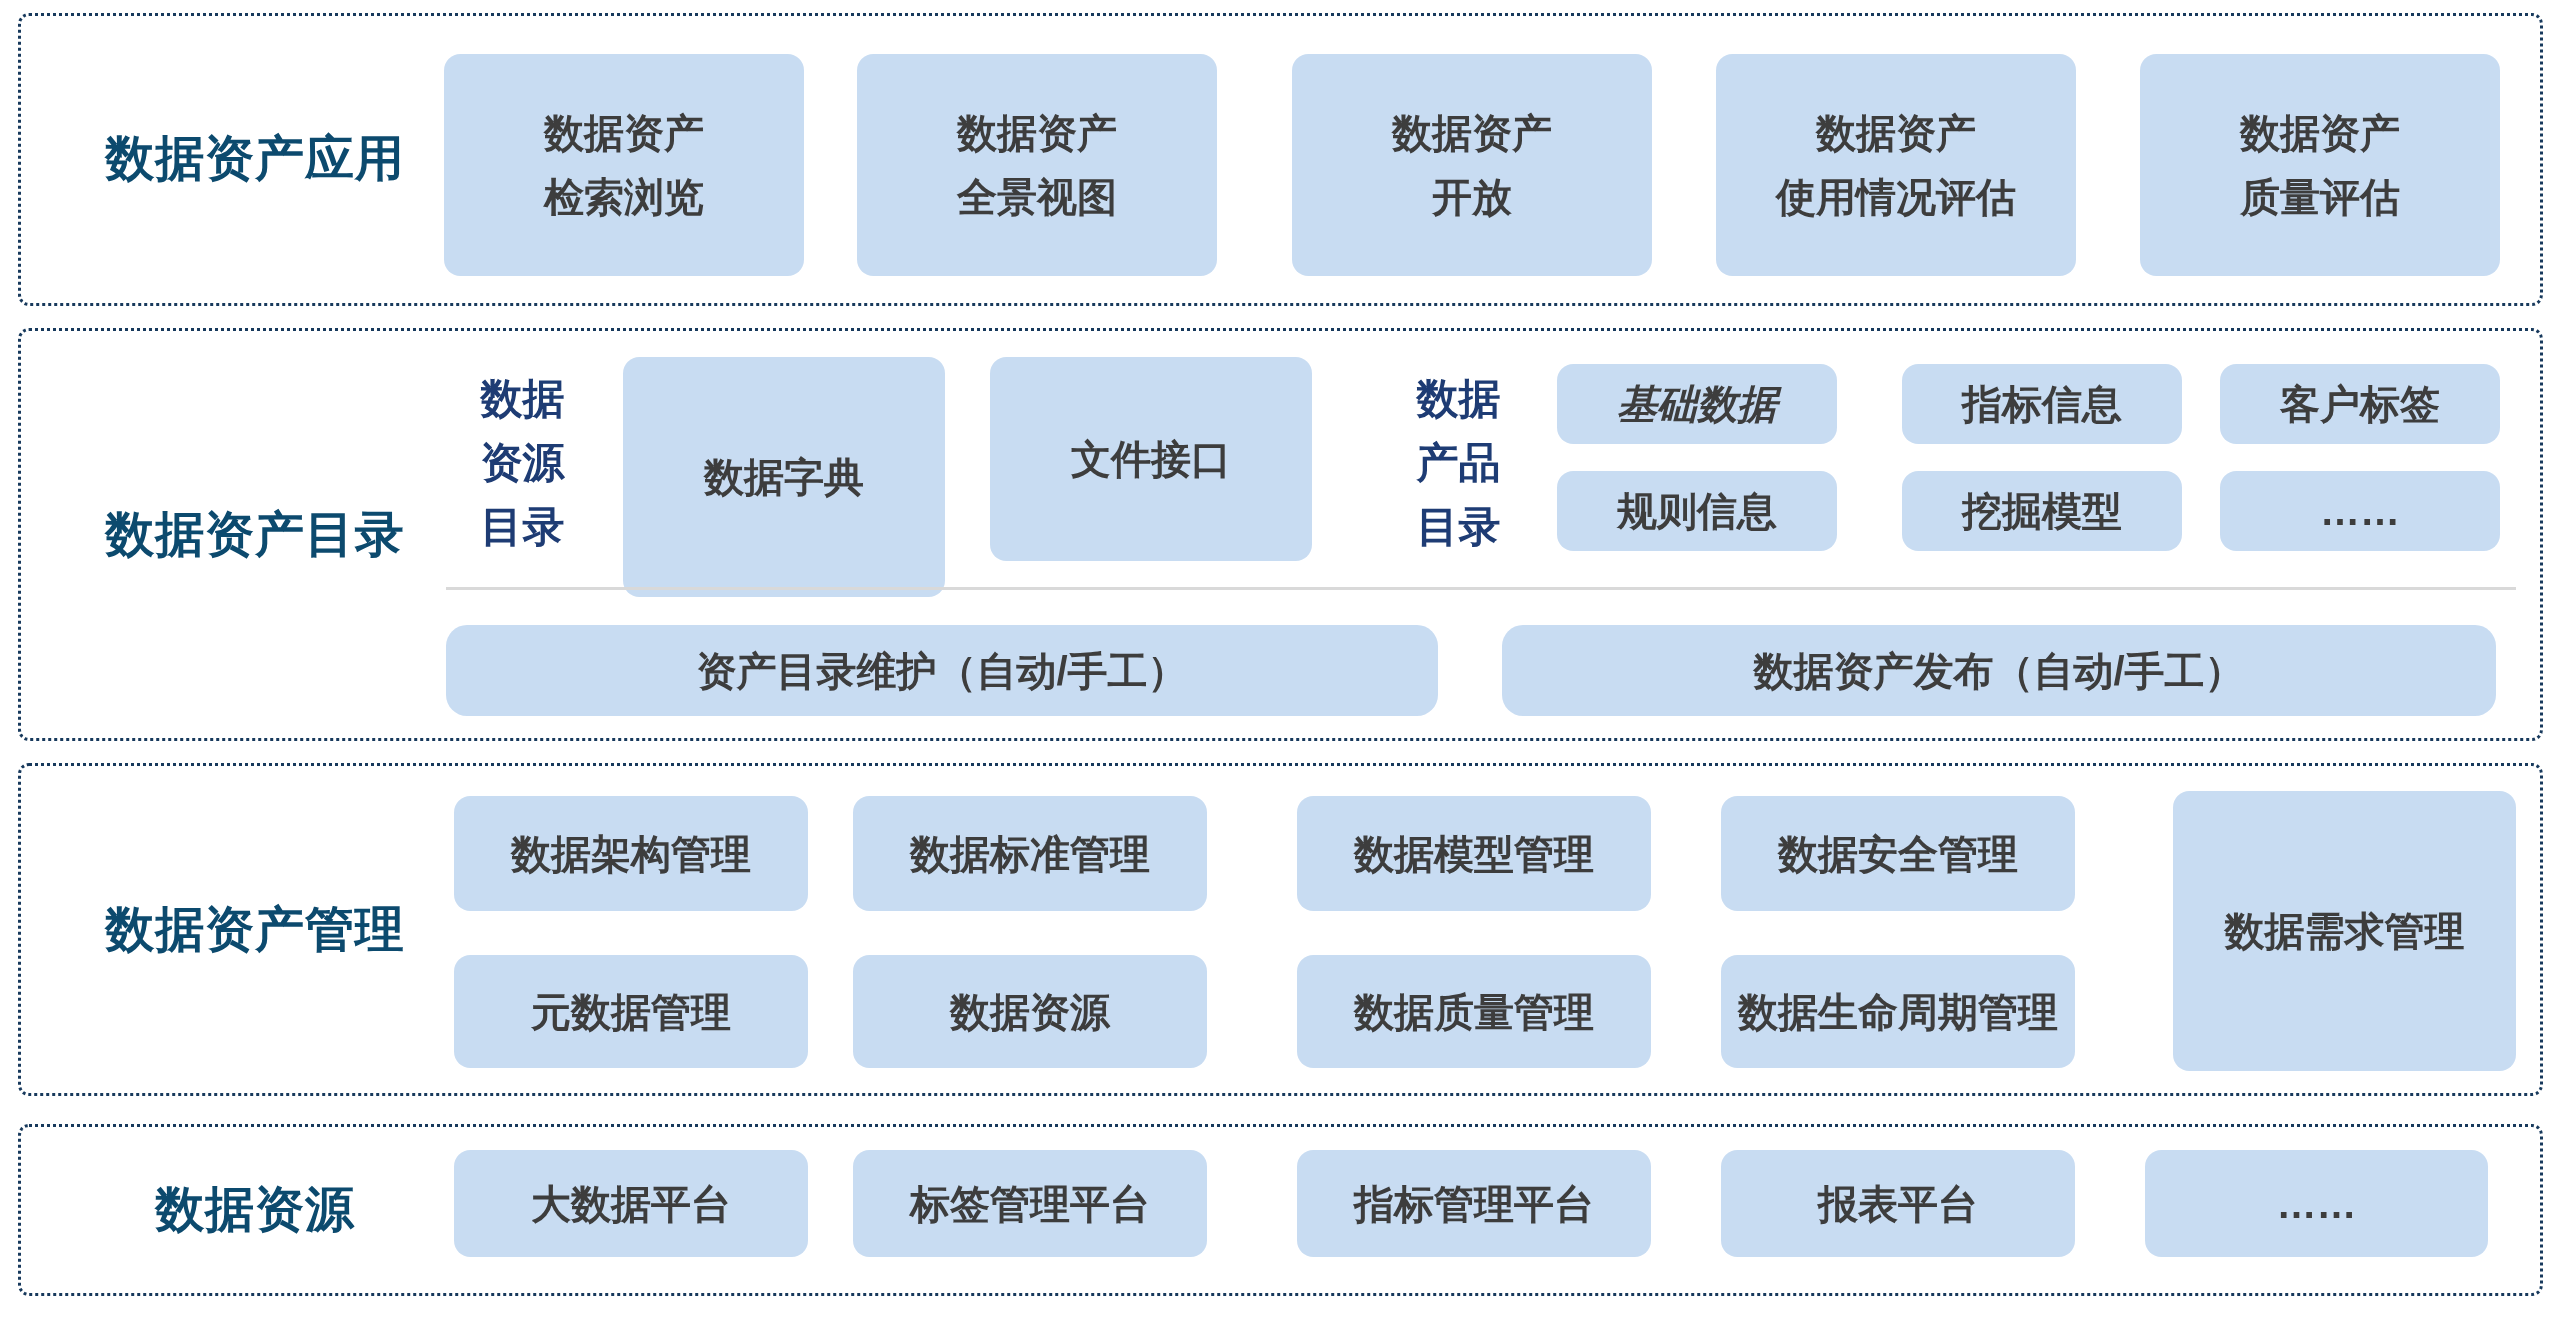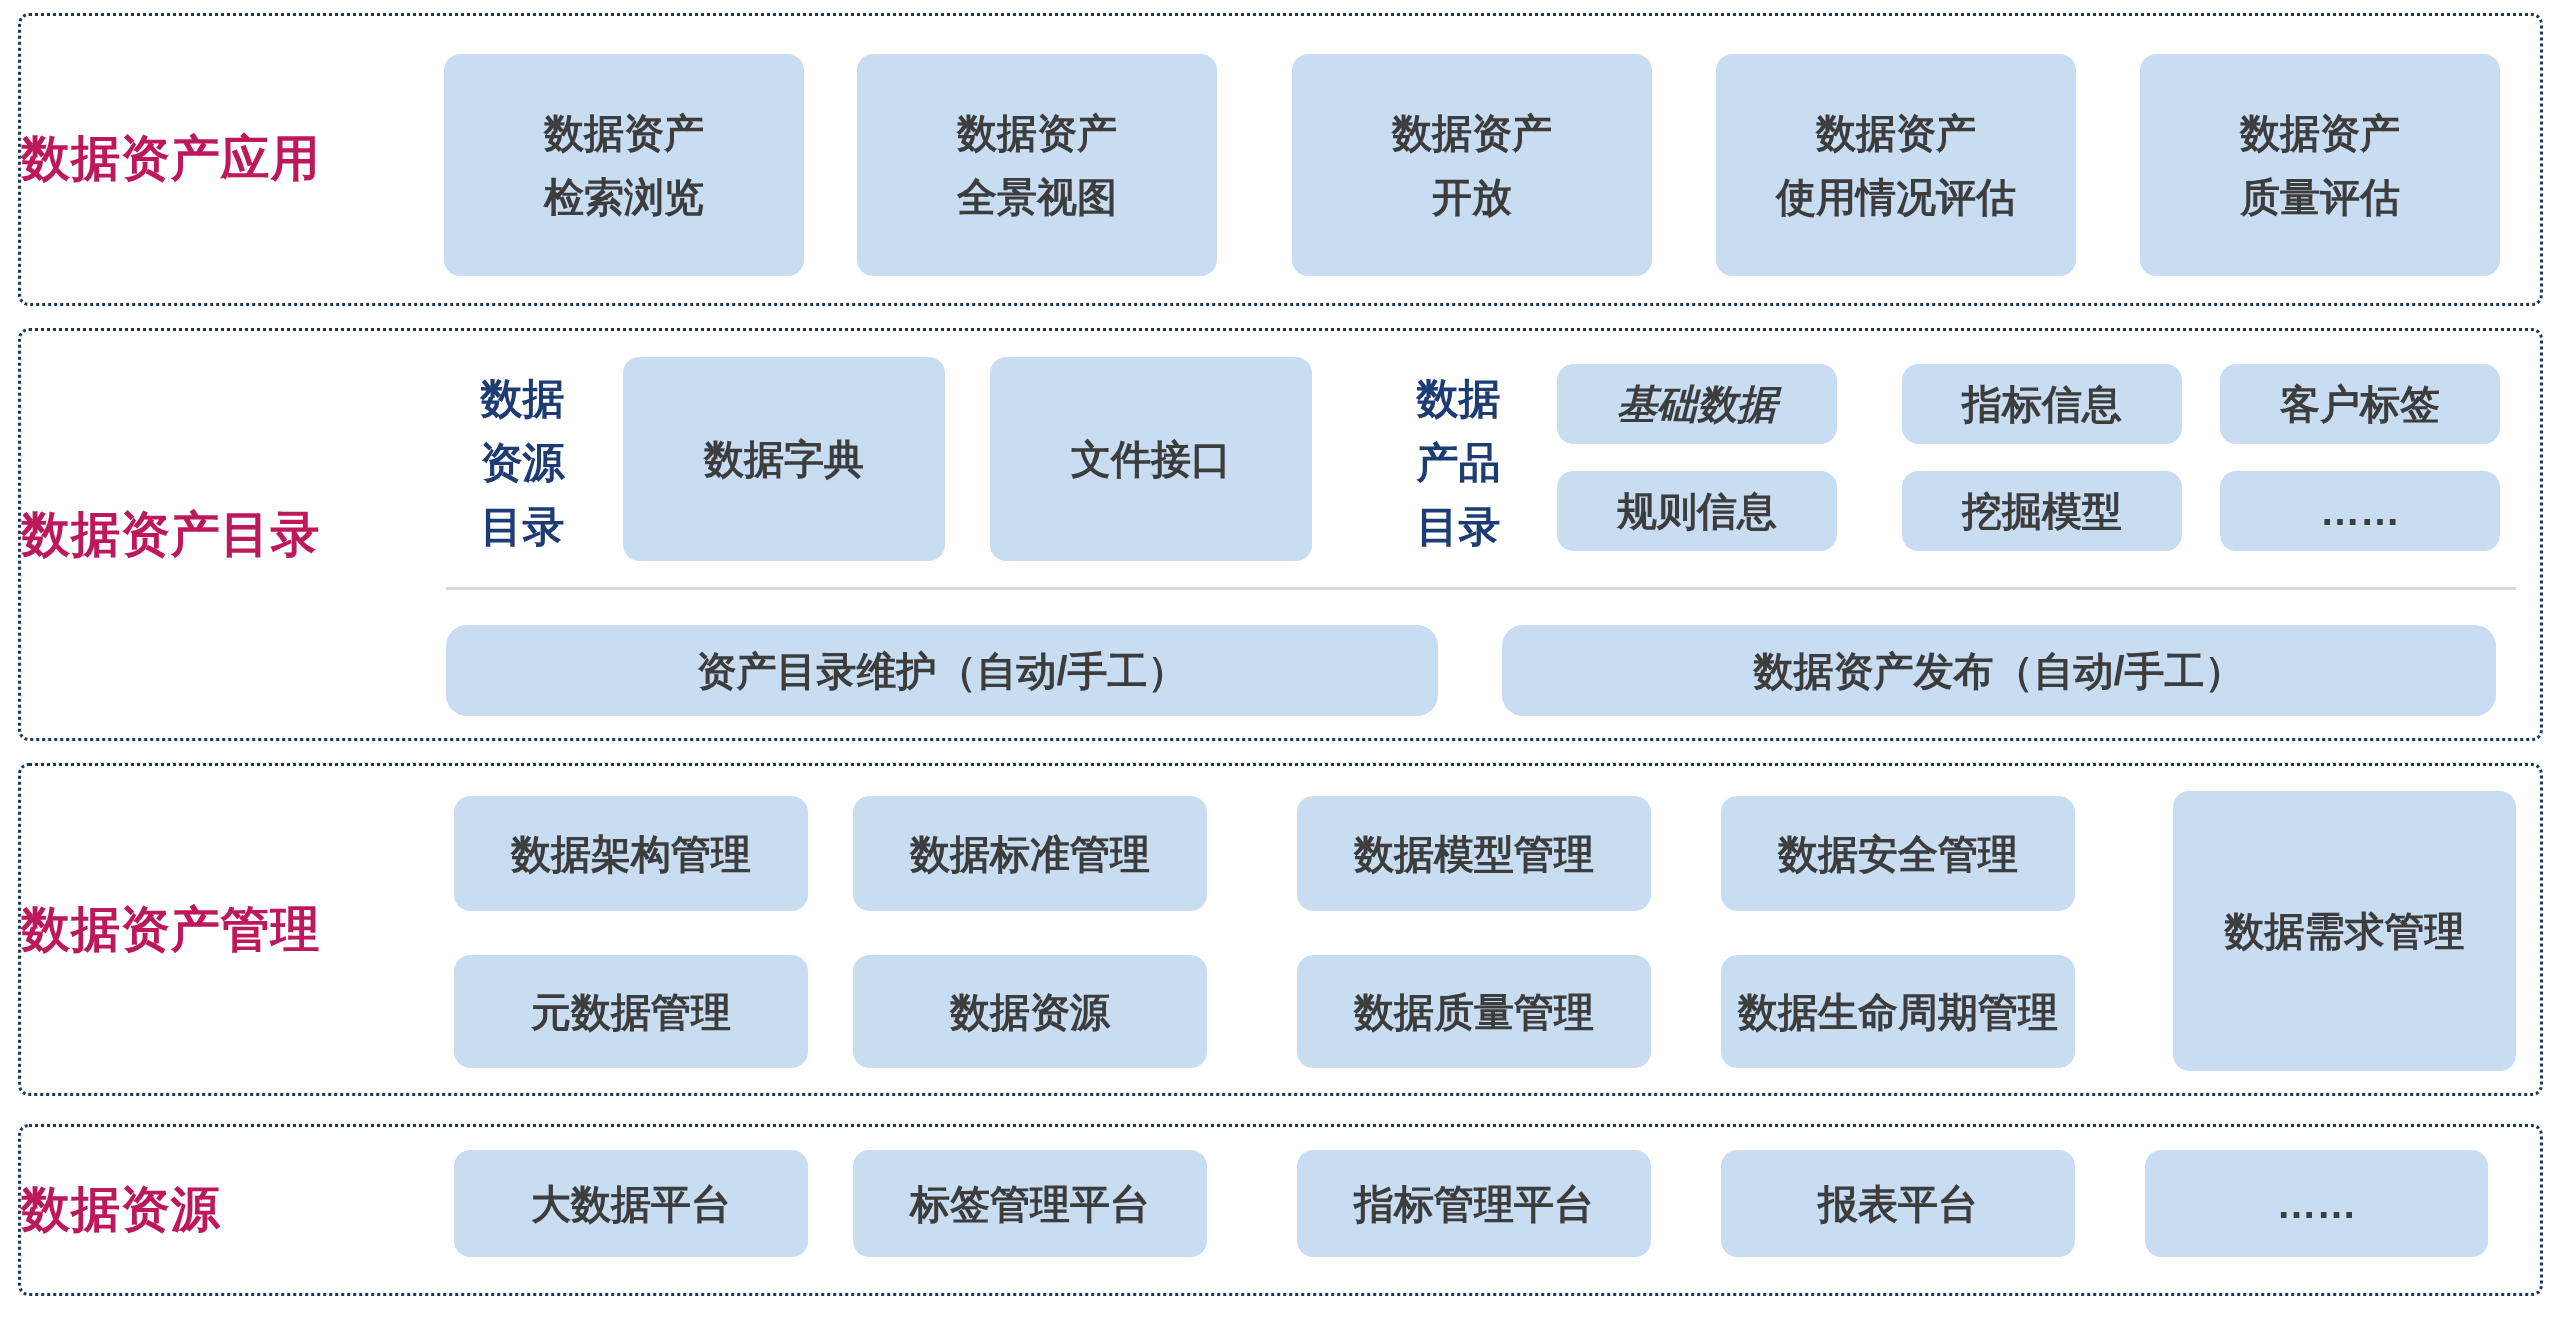--- a/index.html
+++ b/index.html
@@ -18,23 +18,24 @@
     border-radius: 11px;
     background: #ffffff;
   }
   #sec-application { top: 12.7px;  height: 287px; }
   #sec-catalog     { top: 328px; height: 407px; }
   #sec-management  { top: 763px; height: 327px; }
   #sec-resource    { top: 1124px; height: 166px; }
 
   .section-label {
     position: absolute;
-    left: 0; width: 436px;
+    left: 16px; width: 436px;
     top: 50%; transform: translateY(-50%);
-    color: #be185d;
+    text-align: center;
+    color: #0c4a6e;
     font-weight: 700;
     font-size: 49px;
     letter-spacing: 0.9px;
     white-space: pre-line;
   }
 
   .sub-label {
     position: absolute;
     width: 145px;
     text-align: center;
@@ -64,21 +65,21 @@
   .app-box { top: 38px; height: 222px; width: 360px; }
   #app-b0 { left: 423px; }
   #app-b1 { left: 836px; }
   #app-b2 { left: 1271px; }
   #app-b3 { left: 1695px; }
   #app-b4 { left: 2119px; }
 
   
   #lbl-resource-catalog { left: 429px; top: 36px; }
   #lbl-product-catalog  { left: 1365px; top: 36px; }
-  #cat-dictionary { left: 602px;  top: 26px; width: 322px; height: 204px; }
+  #cat-dictionary { left: 602px;  top: 26px; width: 322px; height: 240px; }
   #cat-fileif     { left: 969px; top: 26px; width: 322px; height: 204px; }
   .cat-small { width: 280px; height: 80px; }
   #cat-s0 { left: 1536px; top: 33px; font-style: italic; }
   #cat-s1 { left: 1881px; top: 33px; }
   #cat-s2 { left: 2199px; top: 33px; }
   #cat-s3 { left: 1536px; top: 140px; }
   #cat-s4 { left: 1881px; top: 140px; }
   #cat-s5 { left: 2199px; top: 140px; }
   .divider {
     position: absolute;

